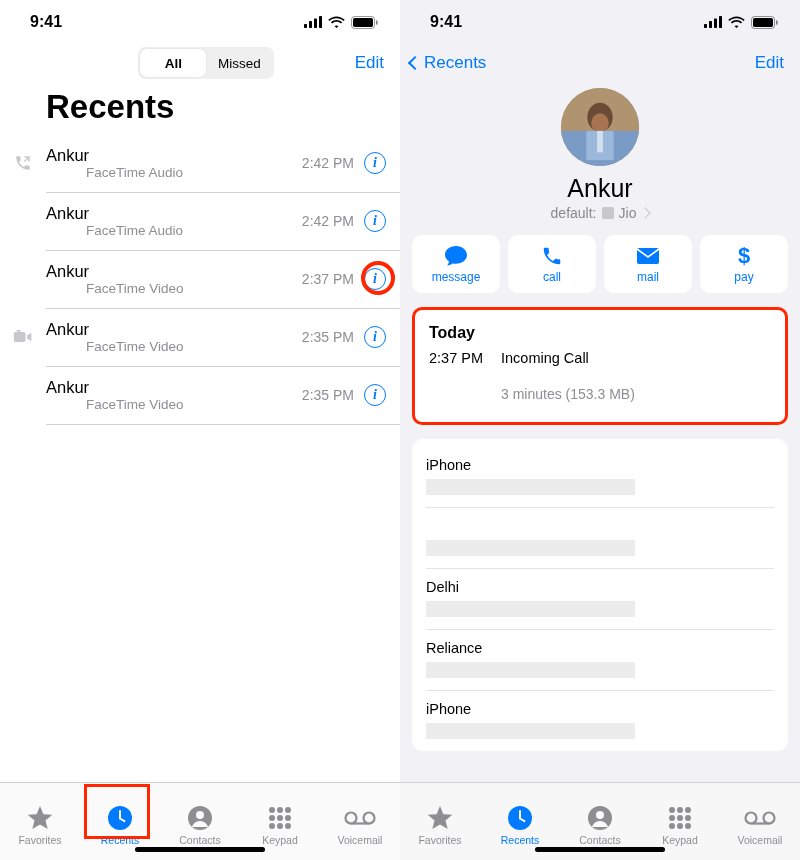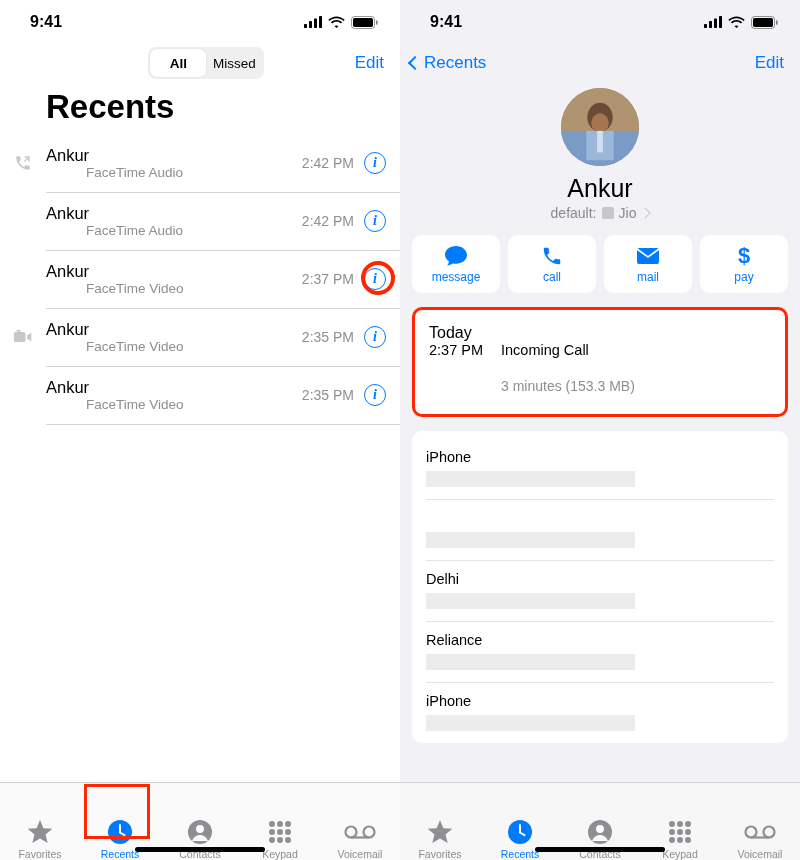--- a/index.html
+++ b/index.html
@@ -5,53 +5,53 @@
   * { box-sizing: border-box; margin: 0; padding: 0; font-family: -apple-system, BlinkMacSystemFont, "Helvetica Neue", sans-serif; }
   body { width: 800px; height: 860px; display: flex; background: #fff; }
   .phone { width: 400px; height: 860px; display: flex; flex-direction: column; background: #fff; position: relative; }
   .phone.right { background: #f2f2f6; }
   .status-bar { height: 44px; display: flex; align-items: center; justify-content: space-between; padding: 0 22px 0 30px; font-size: 16px; font-weight: 600; }
   .status-right { display: flex; align-items: center; gap: 6px; }
   .nav-bar { display: flex; align-items: center; justify-content: space-between; padding: 6px 16px 6px 10px; height: 38px; }
   .nav-left { display: flex; align-items: center; color: #007aff; font-size: 17px; }
   .nav-edit { color: #007aff; font-size: 17px; }
   .seg { display: flex; background: #efeff0; border-radius: 8px; padding: 2px; height: 32px; }
-  .seg span { width: 56px; display: flex; align-items: center; justify-content: center; font-size: 13.5px; border-radius: 7px; }
+  .seg span { width: 66px; display: flex; align-items: center; justify-content: center; font-size: 13.5px; border-radius: 7px; }
   .seg span.active { background: #fff; font-weight: 600; box-shadow: 0 0 2px rgba(0,0,0,0.1); }
   .title { font-size: 33px; font-weight: 700; padding: 6px 18px 8px 46px; }
   .list { flex: 1; overflow: hidden; }
   .row { display: flex; align-items: center; height: 58px; padding: 0 14px 0 0; position: relative; }
   .row:after { content: ""; position: absolute; left: 46px; right: 0; bottom: 0; height: 0.5px; background: #d2d2d4; }
   .row-left { width: 46px; display: flex; align-items: center; justify-content: center; color: #c7c7cc; }
   .row-main { flex: 1; display: flex; flex-direction: column; justify-content: center; }
   .row-name { font-size: 16.5px; font-weight: 500; line-height: 1.15; }
   .row-sub { font-size: 13.5px; color: #8e8e93; margin-left: 40px; }
   .row-time { font-size: 14px; color: #8e8e93; margin-right: 10px; }
   .info-btn { width: 22px; height: 22px; border: 1.6px solid #007aff; border-radius: 50%; display: flex; align-items: center; justify-content: center; color: #007aff; font-family: "Times New Roman", serif; font-style: italic; font-weight: 600; font-size: 14px; line-height: 1;}
   .red-circle { border: 4px solid #ff2600; border-radius: 50%; width: 34px; height: 34px; position: absolute; right: 5px; top: 11px; }
-  .tab-bar { height: 78px; display: flex; justify-content: space-around; align-items: flex-end; padding-top: 6px; border-top: 0.5px solid #d2d2d4; position: relative; background:#fafafa;}
+  .tab-bar { height: 78px; display: flex; justify-content: space-around; align-items: center; padding-top: 6px; border-top: 0.5px solid #d2d2d4; position: relative; background:#fafafa;}
   .right .tab-bar { background:#f7f7f8;}
   .tab { display: flex; flex-direction: column; align-items: center; gap: 2px; color: #8e8e93; font-size: 10.5px; width: 72px; }
   .tab.active { color: #007aff; }
   .tab-icon { height: 28px; display: flex; align-items: center; justify-content: center; }
   .home-ind { position: absolute; bottom: 8px; left: 50%; transform: translateX(-50%); width: 130px; height: 5px; border-radius: 3px; background: #000; }
   .red-rect { border: 3.5px solid #ff2600; position: absolute; }
 
   
   .contact-head { display: flex; flex-direction: column; align-items: center; padding: 6px 0 14px; }
   .avatar { width: 78px; height: 78px; border-radius: 50%; background: linear-gradient(135deg, #c19a6b 0%, #5d7fb0 60%); display:flex; align-items:center; justify-content:center; overflow:hidden; position:relative;}
   .avatar svg{ width:100%; height:100%;}
   .contact-name { font-size: 25px; font-weight: 400; margin-top: 8px; }
   .contact-def { font-size: 14px; color: #8a8a8e; margin-top: 2px; display:flex; align-items:center; gap:5px;}
   .btn-row { display: flex; gap: 8px; padding: 0 12px 14px; }
   .act-btn { flex: 1; background: #fff; border-radius: 10px; height: 58px; display: flex; flex-direction: column; align-items: center; justify-content: center; gap: 3px; color: #007aff; font-size: 12px; }
   .act-btn .ai{ height:22px; display:flex; align-items:center; justify-content:center;}
   .card { background: #fff; border-radius: 10px; margin: 0 12px 14px; padding: 12px 14px; }
   .today-card { border: 3.5px solid #ff2600; padding: 14px 14px 20px;}
-  .today-title { font-size: 16px; font-weight: 400; }
+  .today-title { font-size: 16px; font-weight: 700; margin-bottom: 8px; }
   .today-row { display: flex; gap: 14px; font-size: 14.5px; }
   .today-time { color: #000; width: 58px; }
   .today-main { display: flex; flex-direction: column; }
   .today-type { font-weight: 500; }
   .today-det { color: #8e8e93; font-size: 14px; margin-top: 20px; }
   .info-card { padding: 8px 14px 0; }
   .info-item { padding: 10px 0 12px; border-bottom: 0.5px solid #e3e3e6; }
   .info-item:last-child { border-bottom: none; }
   .info-label { font-size: 14.5px; }
   .redact { background: #ececec; height: 16px; margin-top: 6px; width: 60%; }

